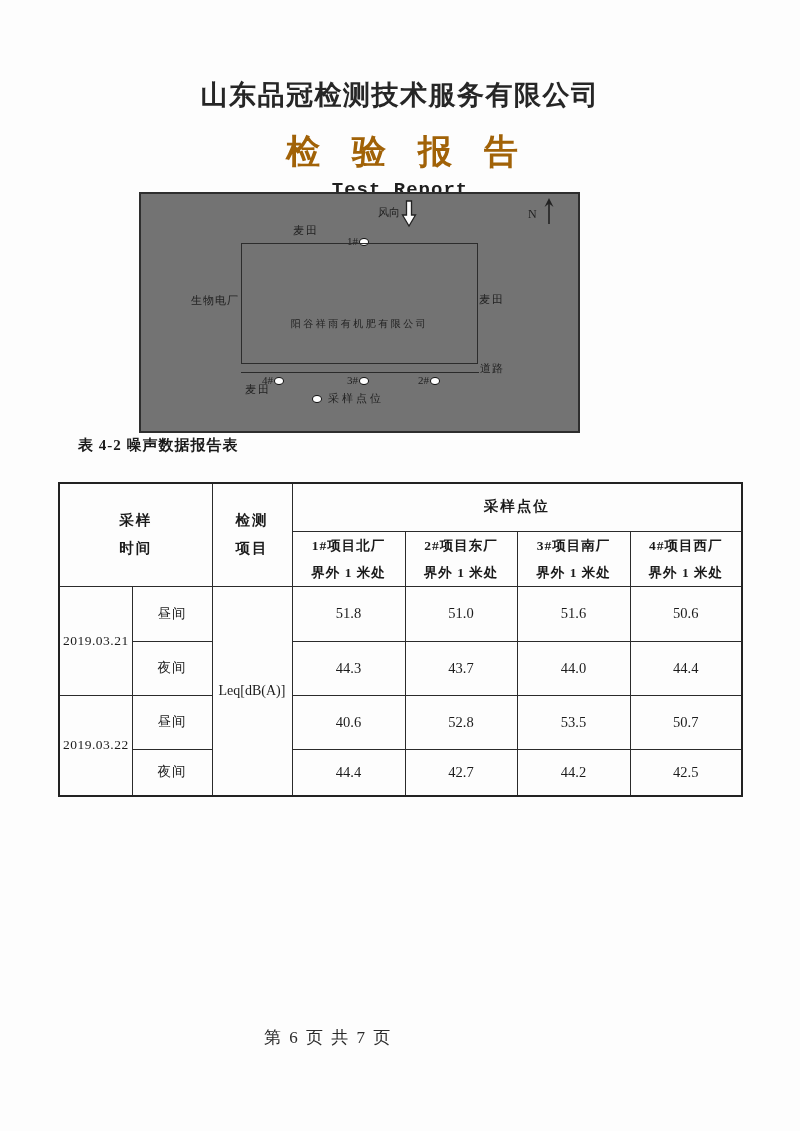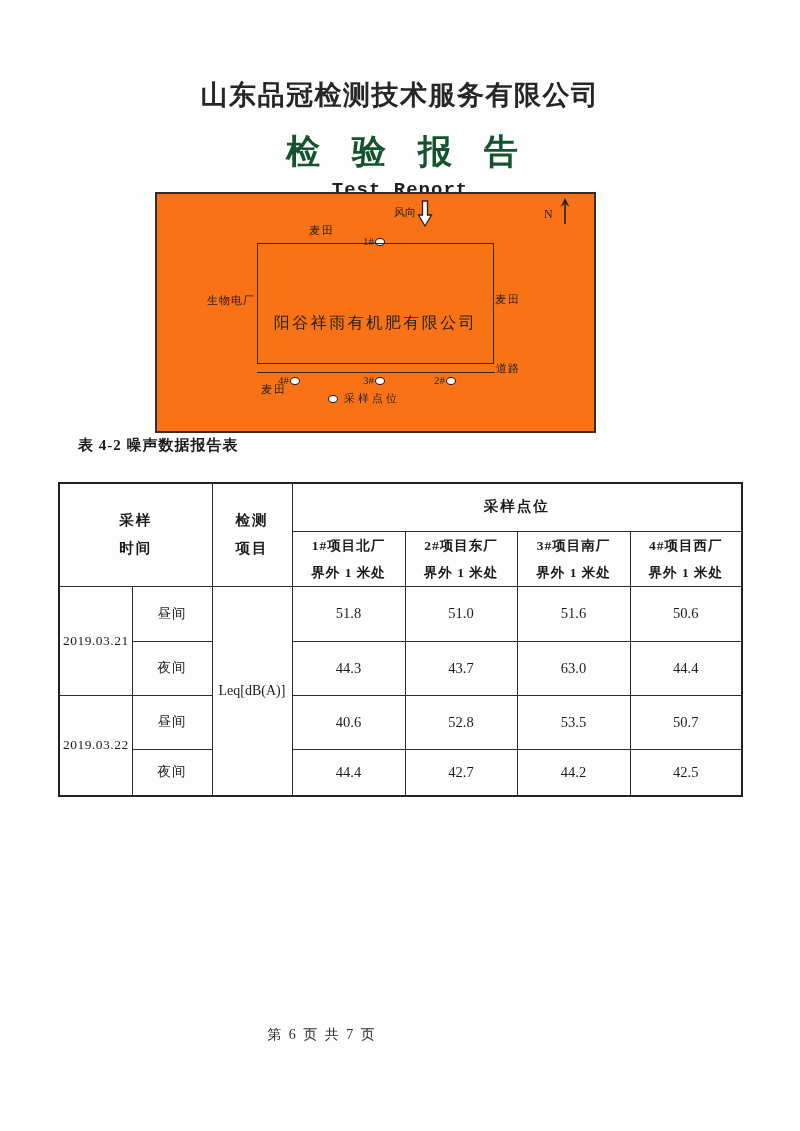--- a/index.html
+++ b/index.html
@@ -18,39 +18,39 @@
     font-size:27px;font-weight:bold;letter-spacing:1.5px;color:#262626;
   }
   .company-en{
     margin-top:3px;
     font-size:17px;font-weight:bold;letter-spacing:.2px;color:#2c2c2c;
   }
   .report-title-cn{
     margin-top:16px;
     font-size:34px;font-weight:bold;
     letter-spacing:32px;padding-left:36px;
-    color:#14532d;
+    color:#a16207;
   }
   .report-title-en{
     margin-top:4px;
     font-family:"Liberation Mono","DejaVu Sans Mono",monospace;
     font-size:19px;font-weight:bold;letter-spacing:1px;color:#1f1f1f;
   }
   
   .diagram{
-    position:absolute;left:155px;top:192px;width:437px;height:237px;
-    border:2px solid #2e2e2e;background:#f97316;
+    position:absolute;left:139px;top:192px;width:437px;height:237px;
+    border:2px solid #2e2e2e;background:#737373;
   }
   .diagram .lbl{position:absolute;font-size:11px;color:#222;white-space:nowrap;}
   .inner-plant{
     position:absolute;left:100px;top:49px;width:235px;height:119px;
     border:1.5px solid #2c2c2c;
     display:flex;align-items:center;justify-content:center;
   }
-  .inner-plant span{font-size:16px;letter-spacing:2.5px;color:#222;margin-top:40px;}
+  .inner-plant span{font-size:10px;letter-spacing:2.5px;color:#222;margin-top:40px;}
   .road-line{position:absolute;left:100px;top:178px;width:238px;border-top:1.5px solid #2a2a2a;}
   .pt{position:absolute;font-size:11px;color:#222;white-space:nowrap;}
   .pt-circle{
     display:inline-block;width:8px;height:6px;border:1.6px solid #111;
     border-radius:50%;background:#fff;vertical-align:-1px;margin-left:1px;
   }
   .legend{position:absolute;left:171px;top:197px;font-size:11px;letter-spacing:3px;color:#222;white-space:nowrap;}
   .legend .pt-circle{margin-right:6px;margin-left:0;}
   .wind-arrow{position:absolute;left:260px;top:6px;}
   .north-arrow{position:absolute;left:402px;top:4px;}
@@ -76,22 +76,22 @@
   td.leq{font-size:14px;letter-spacing:0;}
   td.val{font-size:14.5px;}
   tr.hrow1{height:48px;}
   tr.hrow2{height:52px;}
   tr.drow1{height:55px;}
   tr.drow2{height:54px;}
   tr.drow3{height:54px;}
   tr.drow4{height:47px;}
   
   .page-footer{
-    position:absolute;left:2px;top:1026px;width:640px;
-    text-align:center;font-size:14px;letter-spacing:2px;color:#2a2a2a;
+    position:absolute;left:8px;top:1026px;width:640px;
+    text-align:center;font-size:17px;letter-spacing:2px;color:#2a2a2a;
   }
 </style>
 </head>
 <body>
 
 <div class="doc-header">
   <div class="company-cn">山东品冠检测技术服务有限公司</div>
   <div class="report-title-cn">检验报告</div>
   <div class="report-title-en">Test Report</div>
 </div>
@@ -169,21 +169,21 @@
       <td class="leq" rowspan="4">Leq[dB(A)]</td>
       <td class="val">51.8</td>
       <td class="val">51.0</td>
       <td class="val">51.6</td>
       <td class="val">50.6</td>
     </tr>
     <tr class="drow2">
       <td class="period">夜间</td>
       <td class="val">44.3</td>
       <td class="val">43.7</td>
-      <td class="val">63.0</td>
+      <td class="val">44.0</td>
       <td class="val">44.4</td>
     </tr>
     <tr class="drow3">
       <td class="date" rowspan="2">2019.03.22</td>
       <td class="period">昼间</td>
       <td class="val">40.6</td>
       <td class="val">52.8</td>
       <td class="val">53.5</td>
       <td class="val">50.7</td>
     </tr>

